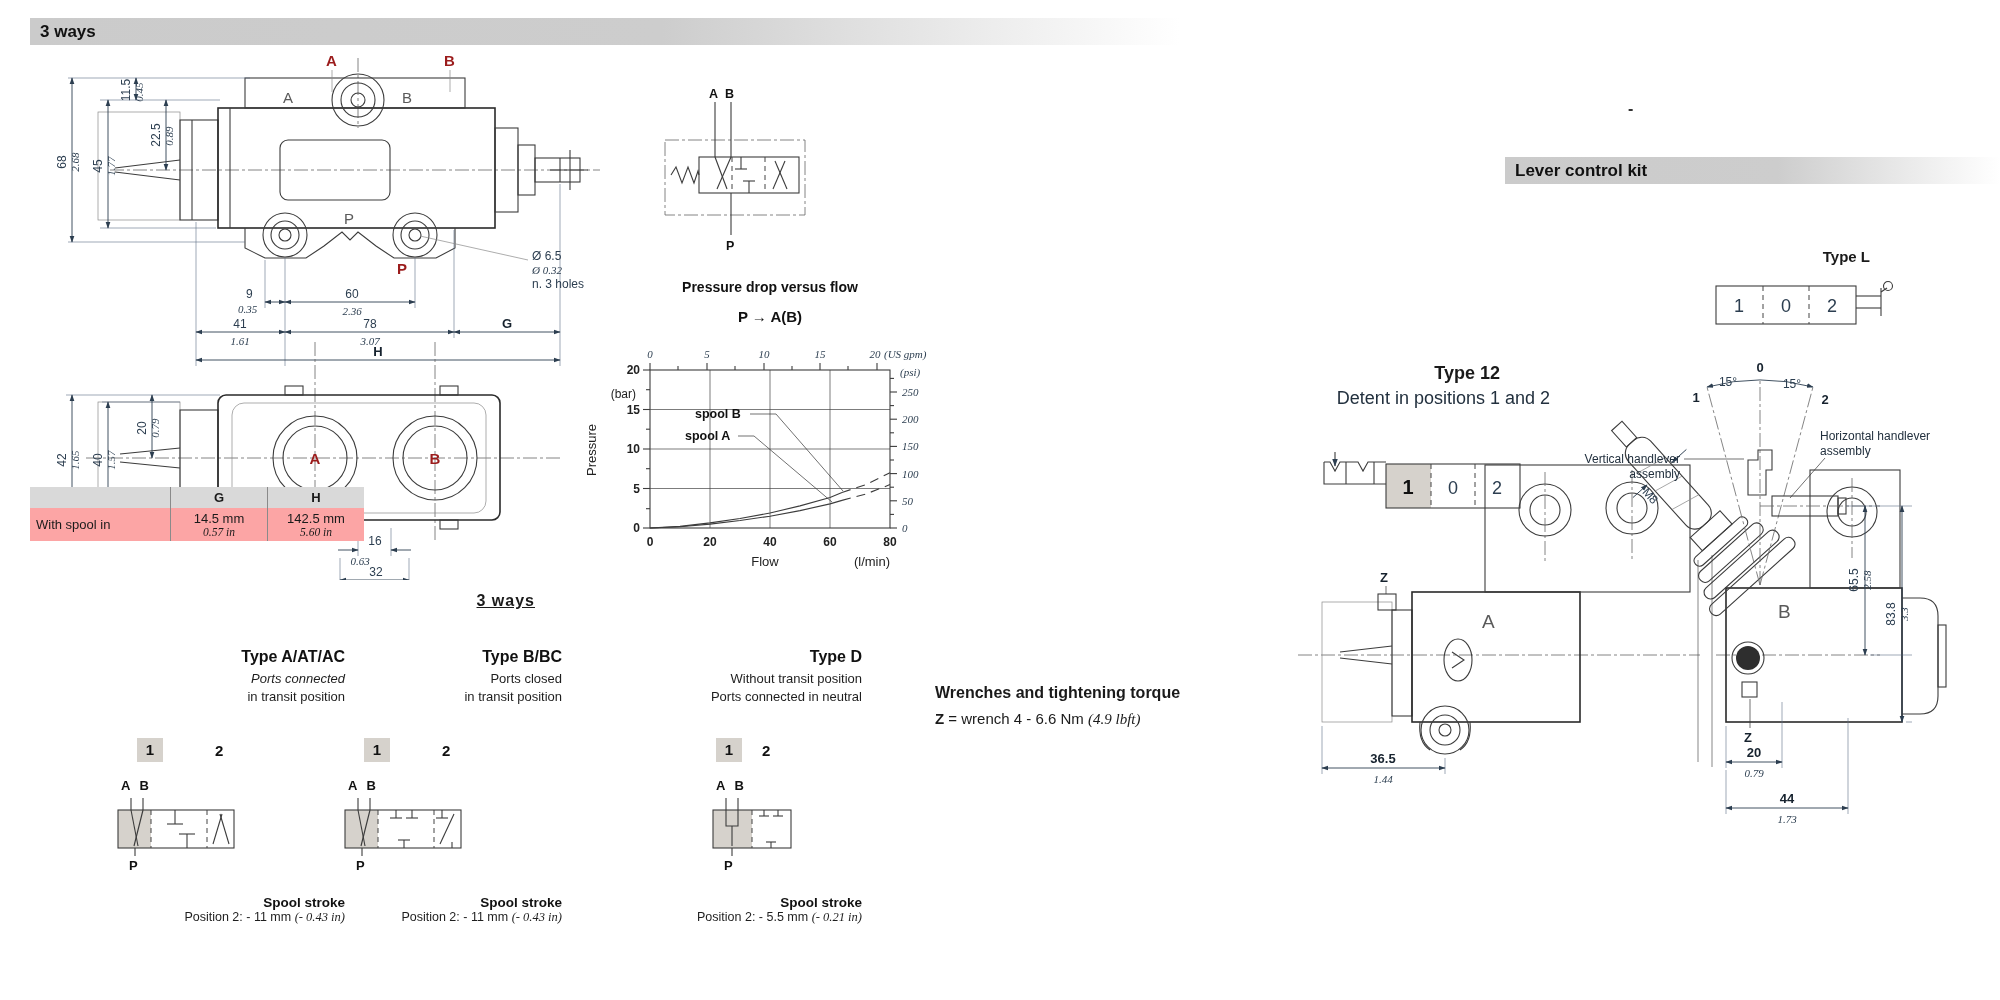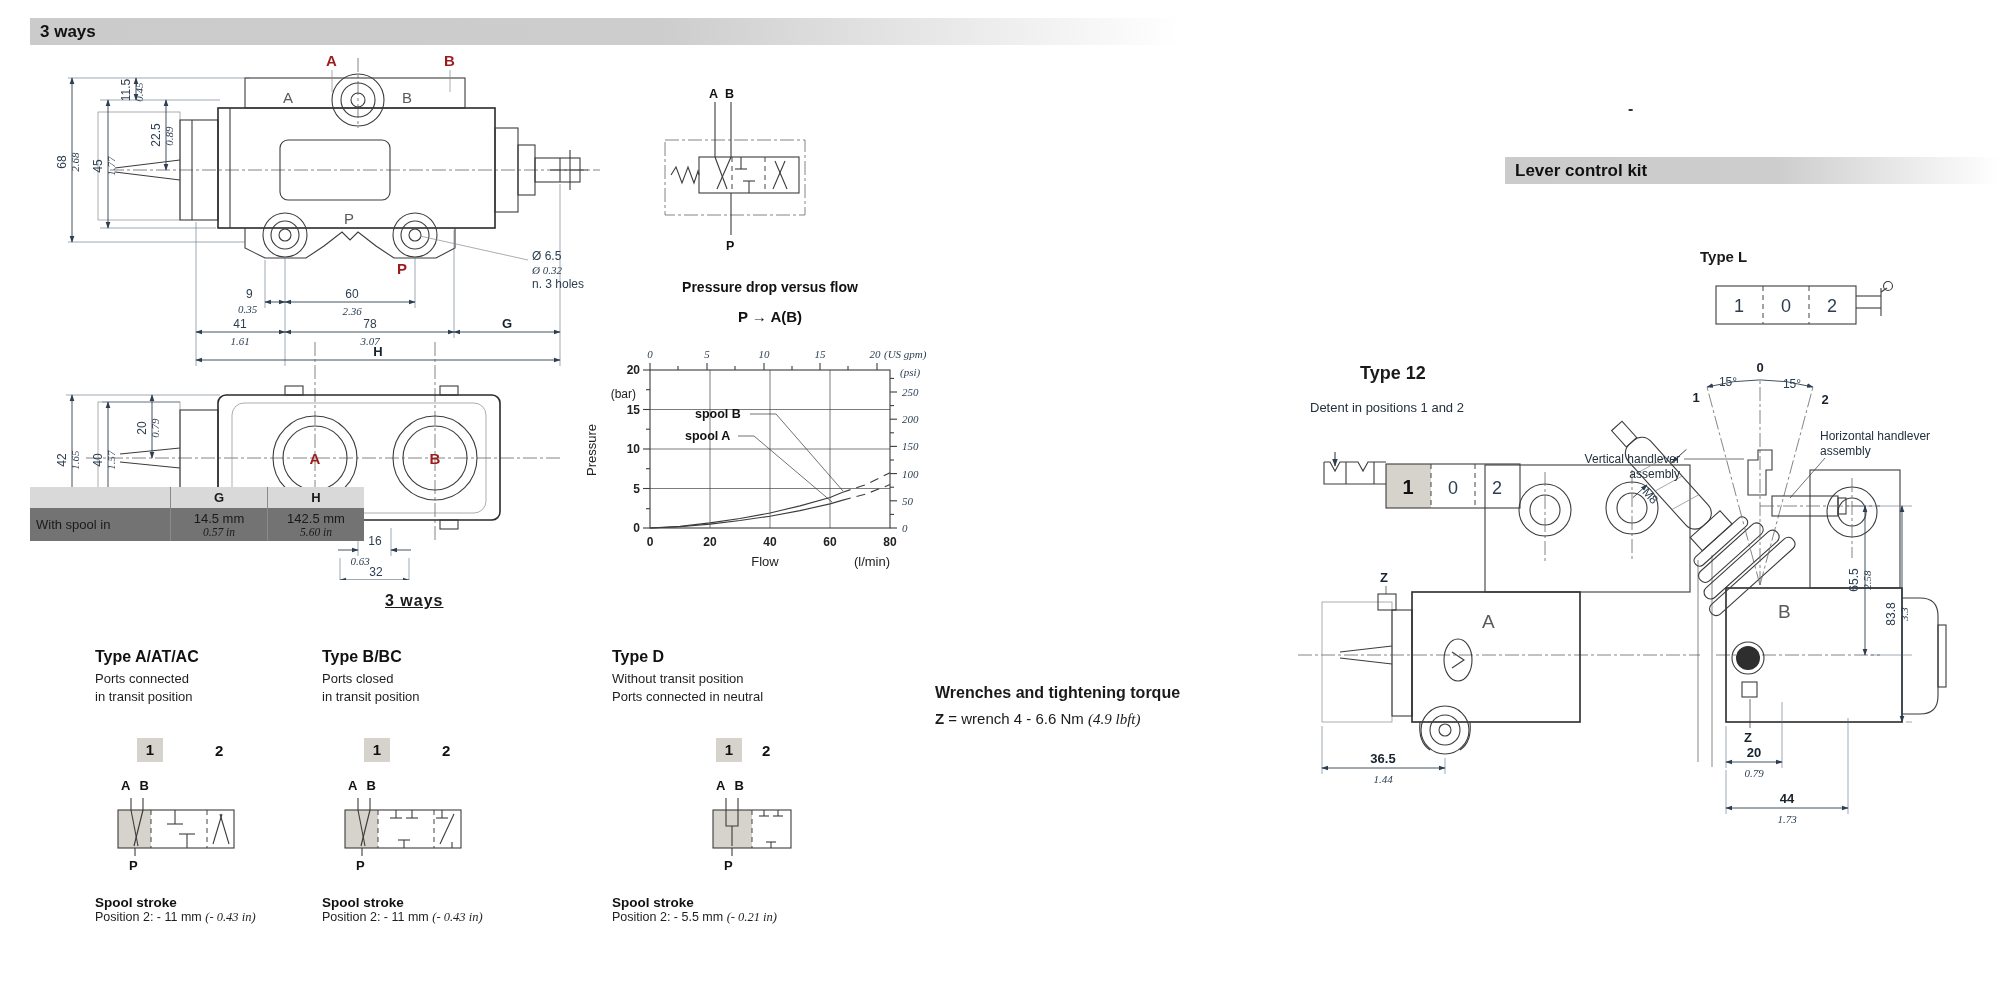--- a/index.html
+++ b/index.html
@@ -2,38 +2,38 @@
 <html><head>
 <meta charset="utf-8">
 <style>
   html,body{margin:0;padding:0;background:#fff;}
   .page{position:relative;width:2000px;height:1000px;background:#fff;overflow:hidden;
         font-family:"Liberation Sans",sans-serif;color:#1a1a1a;}
   .bar{position:absolute;height:27px;box-sizing:border-box;padding:4px 0 0 10px;
        font-weight:bold;font-size:17px;color:#111;
        background:linear-gradient(to right,#cbcbcb 0%,#cdcdcd 55%,#ffffff 100%);}
   .it{font-family:"Liberation Serif",serif;font-style:italic;}
-  .ctr{text-align:left;}
+  .ctr{text-align:right;}
   .abs{position:absolute;}
   .posbox{position:absolute;width:26px;height:24px;background:#d6d2cc;
           font-weight:bold;font-size:15px;line-height:24px;text-align:center;color:#111;}
   .posnum{position:absolute;font-weight:bold;font-size:15px;color:#111;}
   .ablbl{position:absolute;font-weight:bold;font-size:13px;letter-spacing:3px;color:#111;}
   .plbl{position:absolute;font-weight:bold;font-size:13px;color:#111;}
   .ttl{font-weight:bold;font-size:16px;color:#111;}
   .desc{font-size:13px;color:#1e1e1e;line-height:1.35;}
   .strokettl{font-weight:bold;font-size:13.5px;color:#111;}
   .strokeline{font-size:12.5px;color:#1e1e1e;}
   .ghtab{position:absolute;border-collapse:collapse;font-size:13px;color:#1a1a1a;}
   .ghtab td,.ghtab th{padding:3px 6px;text-align:center;}
   .ghtab .lbl{text-align:left;width:128px;}
   .ghtab .vsep{border-left:1px solid #8a8a8a;width:84px;}
   .ghtab tr.hdr{background:#d9d9d9;}
   .ghtab tr.hdr th{font-weight:bold;}
-  .ghtab tr.r2{background:#737373;}
+  .ghtab tr.r2{background:#fca5a5;}
   .ghtab .mm{font-size:13px;}
   .ghtab .in{font-family:"Liberation Serif",serif;font-style:italic;font-size:11.5px;}
   
   .ln{stroke:#3c3c3c;stroke-width:1.1;fill:none;}
   .lnb{stroke:#2a2a2a;stroke-width:1.6;fill:none;}
   .thin{stroke:#8a8a8a;stroke-width:0.7;fill:none;}
   .cl{stroke:#666;stroke-width:0.8;fill:none;stroke-dasharray:14 3 3 3;}
   .dsh{stroke:#444;stroke-width:1;fill:none;stroke-dasharray:5 4;}
   .dim{stroke:#2c3e50;stroke-width:0.9;fill:none;}
   .ext{stroke:#607086;stroke-width:0.6;fill:none;}
@@ -345,21 +345,21 @@
     <div style="font-weight:bold;font-size:16px;">Wrenches and tightening torque</div>
     <div style="font-size:15px;margin-top:8px;">
       <b>Z</b><span> = wrench 4 - 6.6 Nm </span><span class="it">(4.9 lbft)</span>
     </div>
   </div>
 
   <div class="abs ctr" style="left:385px;top:592px;width:150px;font-weight:bold;font-size:16px;text-decoration:underline;letter-spacing:1px;">3 ways</div>
 
   <div class="abs" style="left:95px;top:648px;width:250px;height:300px;">
     <div class="ctr ttl">Type A/AT/AC</div>
-    <div class="ctr desc" style="margin-top:4px;">Ports connected</div>
+    <div class="ctr desc" style="margin-top:4px;font-style:italic;">Ports connected</div>
     <div class="ctr desc">in transit position</div>
     <div class="posbox" style="left:42px;top:90px;">1</div>
     <div class="posnum" style="left:120px;top:94px;">2</div>
     <div class="ablbl" style="left:26px;top:130px;">A B</div>
     <svg class="abs" style="left:22px;top:150px;" width="118" height="58" viewBox="0 0 118 58">
       <rect x="1" y="12" width="33" height="38" fill="#d6d2cc"></rect>
       <rect class="ln" x="1" y="12" width="116" height="38"></rect>
       <line class="dsh" x1="34" y1="12" x2="34" y2="50"></line>
       <line class="dsh" x1="90" y1="12" x2="90" y2="50"></line>
       <line class="ln" x1="14" y1="0" x2="14" y2="12"></line>
@@ -458,21 +458,21 @@
     <g>
       <line class="ln" x1="141" y1="16" x2="166" y2="16"></line>
       <line class="ln" x1="141" y1="28" x2="166" y2="28"></line>
       <line class="ln" x1="166" y1="8" x2="166" y2="36"></line>
       <line class="ln" x1="166" y1="12" x2="172" y2="8"></line>
       <circle class="ln" cx="173" cy="6" r="4.5"></circle>
     </g>
   </svg>
 
   <div class="abs ctr" style="left:1360px;top:363px;width:140px;font-weight:bold;font-size:18px;">Type 12</div>
-  <div class="abs ctr" style="left:1310px;top:400px;width:240px;font-size:13px;color:#22303e;">Detent in positions 1 and 2</div>
+  <div class="abs ctr" style="left:1310px;top:388px;width:240px;font-size:18px;color:#22303e;">Detent in positions 1 and 2</div>
   <svg class="abs" style="left:1322px;top:452px;" width="205" height="62" viewBox="0 0 205 62">
     <g>
       <polyline class="ln" points="2,10 8,10 13,19 18,10 36,10 41,19 46,10 64,10"></polyline>
       <polyline class="ln" points="2,10 2,32 64,32"></polyline>
       <line class="ln" x1="24" y1="10" x2="24" y2="32"></line>
       <line class="ln" x1="52" y1="10" x2="52" y2="32"></line>
       <line class="ln" x1="13" y1="0" x2="13" y2="14" marker-end="url(#ar)"></line>
     </g>
     <rect x="64" y="12" width="45" height="44" fill="#d6d2cc"></rect>
     <rect class="ln" x="64" y="12" width="134" height="44"></rect>

